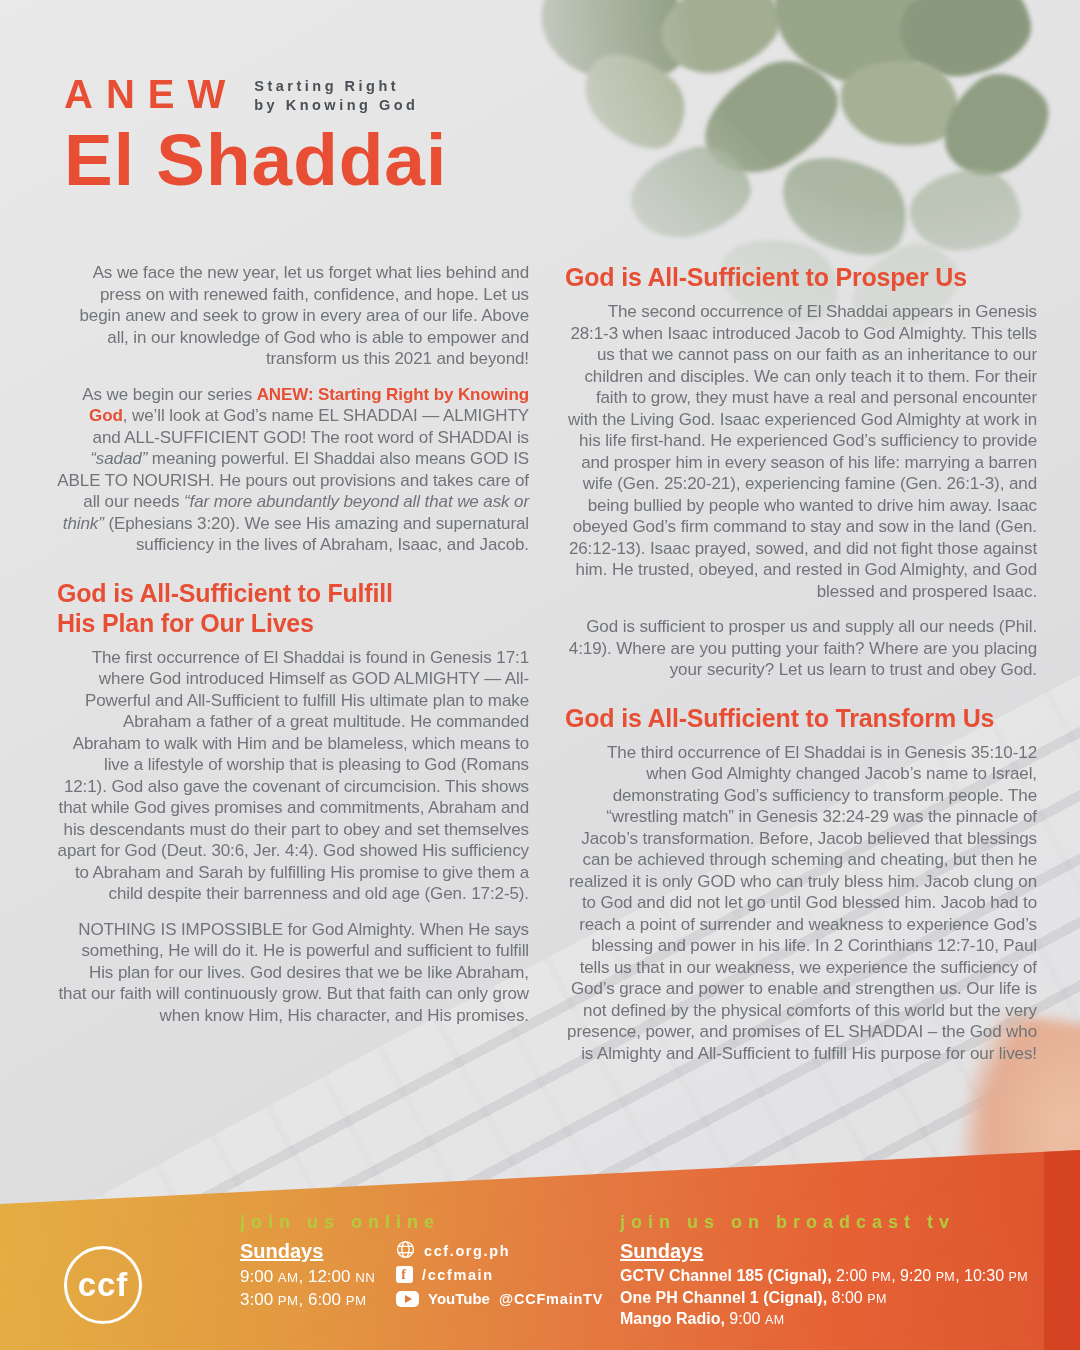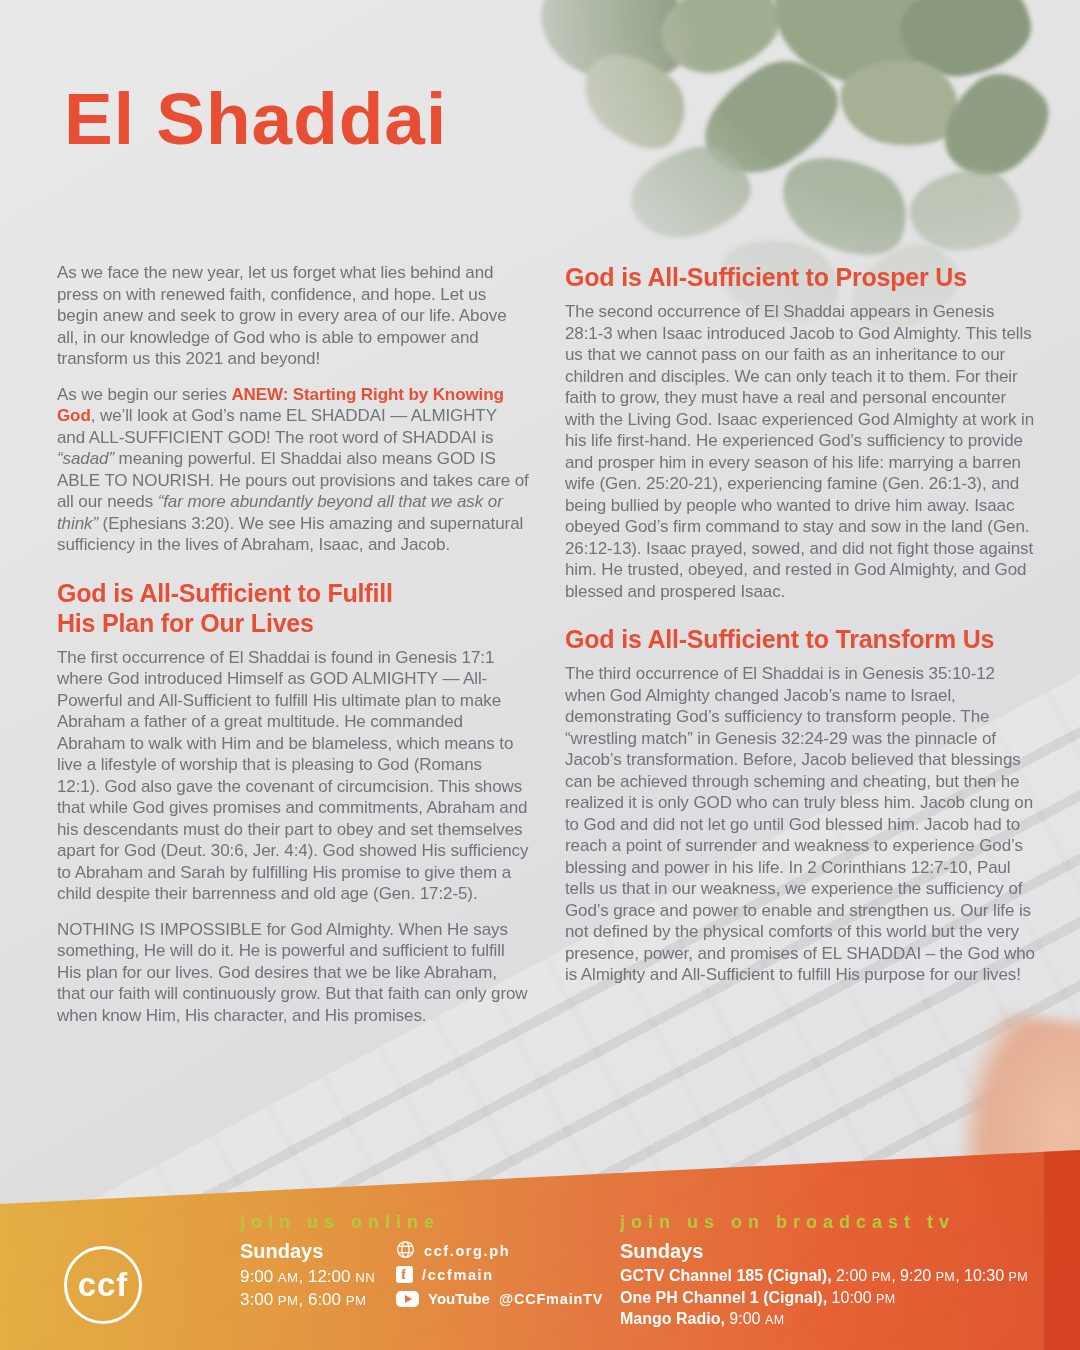--- a/index.html
+++ b/index.html
@@ -31,21 +31,21 @@
   
   .header{position:absolute;left:64px;top:74px;}
   .brand-row{display:flex;align-items:flex-start;}
   .brand{font-size:40px;font-weight:700;letter-spacing:13px;color:#e84e33;line-height:1;}
   .tagline{margin-left:16px;margin-top:3px;font-size:14.5px;font-weight:700;letter-spacing:3.5px;color:#4b5055;line-height:19px;}
   .title{font-size:73px;font-weight:700;color:#e84e33;line-height:1;margin-top:8px;letter-spacing:1px;}
   .subtitle{font-size:22px;font-weight:700;letter-spacing:6px;color:#6d8a4f;margin-top:16px;}
   
   .columns{position:absolute;left:57px;top:262px;width:980px;display:flex;gap:36px;}
   .col{width:472px;color:#707479;font-size:17px;line-height:21.5px;letter-spacing:-.1px;}
-  .col p{margin:0 0 14px 0;}
+  .col p{margin:0 0 14px 0;text-align:right;}
   .col h2{font-size:25px;line-height:30px;font-weight:700;color:#e84e33;margin:22px 0 9px 0;letter-spacing:-.2px;}
   .col > :first-child{margin-top:0;}
   .seg-ab{font-weight:700;color:#e84e33;}
   .seg-i{font-style:italic;}
   .seg-b{font-weight:700;}
   .seg-sc{font-size:.78em;letter-spacing:.4px;}
   
   .footer{position:absolute;left:0;top:1140px;width:1080px;height:210px;color:#fff;}
   .band{
     position:absolute;inset:0;
@@ -54,21 +54,21 @@
       rgba(228,172,61,.96) 0%, rgba(227,149,58,.96) 28%,
       rgba(228,118,58,.96) 54%, rgba(230,92,45,.96) 78%, rgba(221,80,40,.96) 100%);
   }
   .band .red-strip{position:absolute;right:0;top:0;bottom:0;width:36px;background:rgba(205,52,24,.55);}
   .logo{
     position:absolute;left:64px;top:106px;width:72px;height:72px;border:3.5px solid #fff;border-radius:50%;
     display:flex;align-items:center;justify-content:center;
     font-size:33px;font-weight:700;letter-spacing:1px;color:#fff;
   }
   .f-heading{position:absolute;font-size:18px;font-weight:700;letter-spacing:6px;color:#b2cb3e;}
-  .f-day{position:absolute;font-size:20px;font-weight:700;}
+  .f-day{position:absolute;font-size:20px;font-weight:700;text-decoration:underline;}
   .f-lines{position:absolute;font-size:17px;line-height:22px;}
   .bc-lines{position:absolute;font-size:16px;line-height:20.5px;}
   .links{position:absolute;left:396px;top:100px;display:flex;flex-direction:column;gap:7px;}
   .link-row{display:flex;align-items:flex-end;gap:9px;font-size:14.5px;font-weight:700;letter-spacing:1.6px;cursor:pointer;}
   .icon{display:inline-flex;align-items:center;justify-content:center;}
   .fb-icon{width:17px;height:17px;background:#fff;border-radius:3px;}
   .fb-icon::after{content:"f";color:#e4763a;font-weight:700;font-size:14px;font-family:"Liberation Serif",serif;}
   .yt-icon{width:23px;height:16px;background:#fff;border-radius:5px;}
   .yt-icon::after{content:"";width:0;height:0;border-left:7px solid #e4763a;border-top:4.5px solid transparent;border-bottom:4.5px solid transparent;margin-left:2px;}
   .yt-brand{font-size:15px;letter-spacing:0;}
@@ -90,37 +90,45 @@
     <div class="leaf" style="left:320px;top:60px;width:120px;height:85px;background:#a5b095;transform:rotate(10deg);"></div>
     <div class="leaf" style="left:420px;top:80px;width:110px;height:90px;background:#8f9e82;transform:rotate(-40deg);"></div>
     <div class="leaf" style="left:110px;top:150px;width:120px;height:85px;background:#9fae96;opacity:.8;transform:rotate(-15deg);"></div>
     <div class="leaf" style="left:260px;top:160px;width:130px;height:90px;background:#97a78c;opacity:.75;transform:rotate(25deg);"></div>
     <div class="leaf" style="left:390px;top:170px;width:110px;height:80px;background:#a3b198;opacity:.6;transform:rotate(-5deg);"></div>
     <div class="leaf" style="left:200px;top:240px;width:120px;height:80px;background:#a8b69e;opacity:.4;transform:rotate(15deg);"></div>
     <div class="leaf" style="left:330px;top:250px;width:110px;height:75px;background:#adb9a2;opacity:.35;transform:rotate(-25deg);"></div>
   </div>
 
   <div class="header">
+    <div class="brand-row">
+      <div class="brand">ANEW</div>
+      <div class="tagline">
+        <div>Starting Right</div>
+        <div>by Knowing God</div>
+      </div>
+    </div>
     <div class="title">El Shaddai</div>
   </div>
 
   <div class="columns">
     <div class="col">
       <p>As we face the new year, let us forget what lies behind and press on with renewed faith, confidence, and hope. Let us begin anew and seek to grow in every area of our life. Above all, in our knowledge of God who is able to empower and transform us this 2021 and beyond!</p>
       <p><span>As we begin our series </span><span class="seg-ab">ANEW: Starting Right by Knowing God</span><span>, we’ll look at God’s name EL SHADDAI — ALMIGHTY and ALL-SUFFICIENT GOD! The root word of SHADDAI is </span><span class="seg-i">“sadad”</span><span> meaning powerful. El Shaddai also means GOD IS ABLE TO NOURISH. He pours out provisions and takes care of all our needs </span><span class="seg-i">“far more abundantly beyond all that we ask or think”</span><span> (Ephesians 3:20). We see His amazing and supernatural sufficiency in the lives of Abraham, Isaac, and Jacob.</span></p>
       <h2>
           <span style="display:block">God is All-Sufficient to Fulfill</span>
           <span style="display:block">His Plan for Our Lives</span>
         </h2>
       <p>The first occurrence of El Shaddai is found in Genesis 17:1 where God introduced Himself as GOD ALMIGHTY — All-Powerful and All-Sufficient to fulfill His ultimate plan to make Abraham a father of a great multitude. He commanded Abraham to walk with Him and be blameless, which means to live a lifestyle of worship that is pleasing to God (Romans 12:1). God also gave the covenant of circumcision. This shows that while God gives promises and commitments, Abraham and his descendants must do their part to obey and set themselves apart for God (Deut. 30:6, Jer. 4:4). God showed His sufficiency to Abraham and Sarah by fulfilling His promise to give them a child despite their barrenness and old age (Gen. 17:2-5).</p>
       <p>NOTHING IS IMPOSSIBLE for God Almighty. When He says something, He will do it. He is powerful and sufficient to fulfill His plan for our lives. God desires that we be like Abraham, that our faith will continuously grow. But that faith can only grow when know Him, His character, and His promises.</p>
     </div>
     <div class="col">
       <h2 style="margin-top:0">God is All-Sufficient to Prosper Us</h2>
       <p>The second occurrence of El Shaddai appears in Genesis 28:1-3 when Isaac introduced Jacob to God Almighty. This tells us that we cannot pass on our faith as an inheritance to our children and disciples. We can only teach it to them. For their faith to grow, they must have a real and personal encounter with the Living God. Isaac experienced God Almighty at work in his life first-hand. He experienced God’s sufficiency to provide and prosper him in every season of his life: marrying a barren wife (Gen. 25:20-21), experiencing famine (Gen. 26:1-3), and being bullied by people who wanted to drive him away. Isaac obeyed God’s firm command to stay and sow in the land (Gen. 26:12-13). Isaac prayed, sowed, and did not fight those against him. He trusted, obeyed, and rested in God Almighty, and God blessed and prospered Isaac.</p>
+      <p>God is sufficient to prosper us and supply all our needs (Phil. 4:19). Where are you putting your faith? Where are you placing your security? Let us learn to trust and obey God.</p>
       <h2>God is All-Sufficient to Transform Us</h2>
       <p>The third occurrence of El Shaddai is in Genesis 35:10-12 when God Almighty changed Jacob’s name to Israel, demonstrating God’s sufficiency to transform people. The “wrestling match” in Genesis 32:24-29 was the pinnacle of Jacob’s transformation. Before, Jacob believed that blessings can be achieved through scheming and cheating, but then he realized it is only GOD who can truly bless him. Jacob clung on to God and did not let go until God blessed him. Jacob had to reach a point of surrender and weakness to experience God’s blessing and power in his life. In 2 Corinthians 12:7-10, Paul tells us that in our weakness, we experience the sufficiency of God’s grace and power to enable and strengthen us. Our life is not defined by the physical comforts of this world but the very presence, power, and promises of EL SHADDAI – the God who is Almighty and All-Sufficient to fulfill His purpose for our lives!</p>
     </div>
   </div>
 
   <div class="footer">
     <div class="band">
       <div class="red-strip"></div>
     </div>
 
@@ -153,18 +161,18 @@
         <span class="icon yt-icon"></span>
         <span class="yt-brand">YouTube</span>
         <span style="letter-spacing:.8px">@CCFmainTV</span>
       </div>
     </div>
 
     <div class="f-heading" style="left:620px;top:72px;">join us on broadcast tv</div>
     <div class="f-day" style="left:620px;top:100px;">Sundays</div>
     <div class="bc-lines" style="left:620px;top:126px;width:440px;">
       <div><span class="seg-b">GCTV Channel 185 (Cignal), </span><span>2:00 </span><span class="seg-sc">PM</span><span>, 9:20 </span><span class="seg-sc">PM</span><span>, 10:30 </span><span class="seg-sc">PM</span></div>
-      <div><span class="seg-b">One PH Channel 1 (Cignal), </span><span>10:00 </span><span class="seg-sc">PM</span></div>
+      <div><span class="seg-b">One PH Channel 1 (Cignal), </span><span>8:00 </span><span class="seg-sc">PM</span></div>
       <div><span class="seg-b">Mango Radio, </span><span>9:00 </span><span class="seg-sc">AM</span></div>
     </div>
   </div>
 
 </div>
 
 </body></html>

